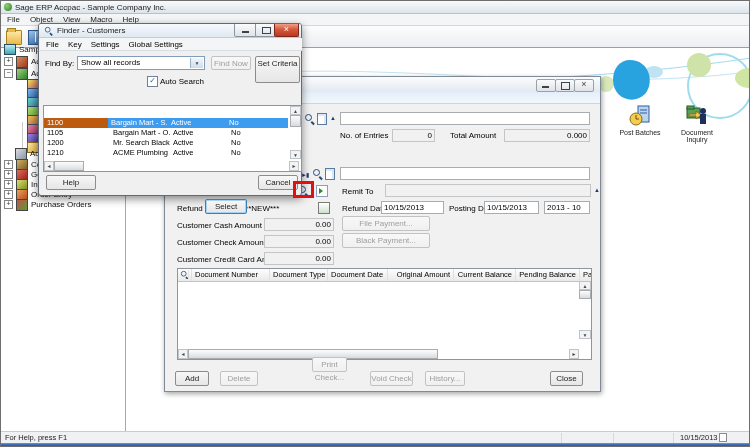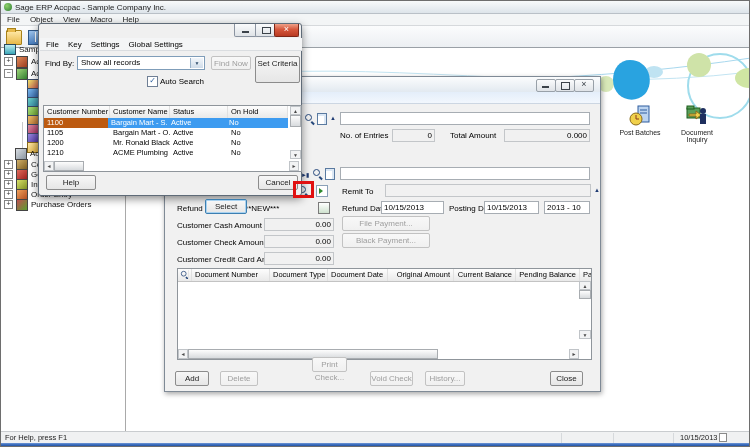--- a/index.html
+++ b/index.html
@@ -338,20 +338,24 @@
 
     <div class="btn" style="left:10px;top:294px;width:34px">Add</div>
     <div class="btn disabled" style="left:55px;top:294px;width:38px">Delete</div>
     <div class="btn disabled" style="left:147px;top:280px;width:35px">Print Check...</div>
     <div class="btn disabled" style="left:205px;top:294px;width:43px">Void Check</div>
     <div class="btn disabled" style="left:260px;top:294px;width:40px">History...</div>
     <div class="btn" style="left:385px;top:294px;width:33px">Close</div>
   </div>
 
   <div class="ab finder">
+    <div class="f-title">
+      <span class="mag" style="transform:scale(.8)"></span>
+      <span class="t">Finder - Customers</span>
+    </div>
     <div class="fbtn" style="right:44px;width:21px">
         <span class="bar"></span>
       </div>
     <div class="fbtn" style="right:25px;width:19px">
         <span class="box"></span>
       </div>
     <div class="fbtn red" style="right:2px;width:23px">
         <span class="x">×</span>
       </div>
 
@@ -367,41 +371,35 @@
       <span>Show all records</span>
       <span class="dd-btn"></span>
     </div>
     <div class="btn disabled" style="left:172px;top:32px;width:40px;height:14px">Find Now</div>
     <div class="btn" style="left:216px;top:32px;width:45px;height:27px">Set Criteria</div>
 
     <span class="cb" style="left:108px;top:52px"></span>
     <span class="lbl" style="left:121px;top:53px">Auto Search</span>
 
     <div class="ftable">
-      <div class="ft-head">
-        <span style="width:66px">Customer Number</span>
-        <span style="width:60px">Customer Name</span>
-        <span style="width:58px">Status</span>
-        <span style="width:60px">On Hold</span>
-      </div>
       <div class="frow sel" style="top:12px">
         <span class="c0" style="width:64px">1100</span>
         <span style="width:60px">Bargain Mart - S...</span>
         <span style="width:58px">Active</span>
         <span style="width:60px">No</span>
       </div>
       <div class="frow" style="top:22px">
         <span style="width:66px">1105</span>
         <span style="width:60px">Bargain Mart - O...</span>
         <span style="width:58px">Active</span>
         <span style="width:60px">No</span>
       </div>
       <div class="frow" style="top:32px">
         <span style="width:66px">1200</span>
-        <span style="width:60px">Mr. Ronald Black</span>
+        <span style="width:60px">Mr. Search Black</span>
         <span style="width:58px">Active</span>
         <span style="width:60px">No</span>
       </div>
       <div class="frow" style="top:42px">
         <span style="width:66px">1210</span>
         <span style="width:60px">ACME Plumbing</span>
         <span style="width:58px">Active</span>
         <span style="width:60px">No</span>
       </div>
       <div class="ab" style="right:0;top:0;width:11px;height:53px">

